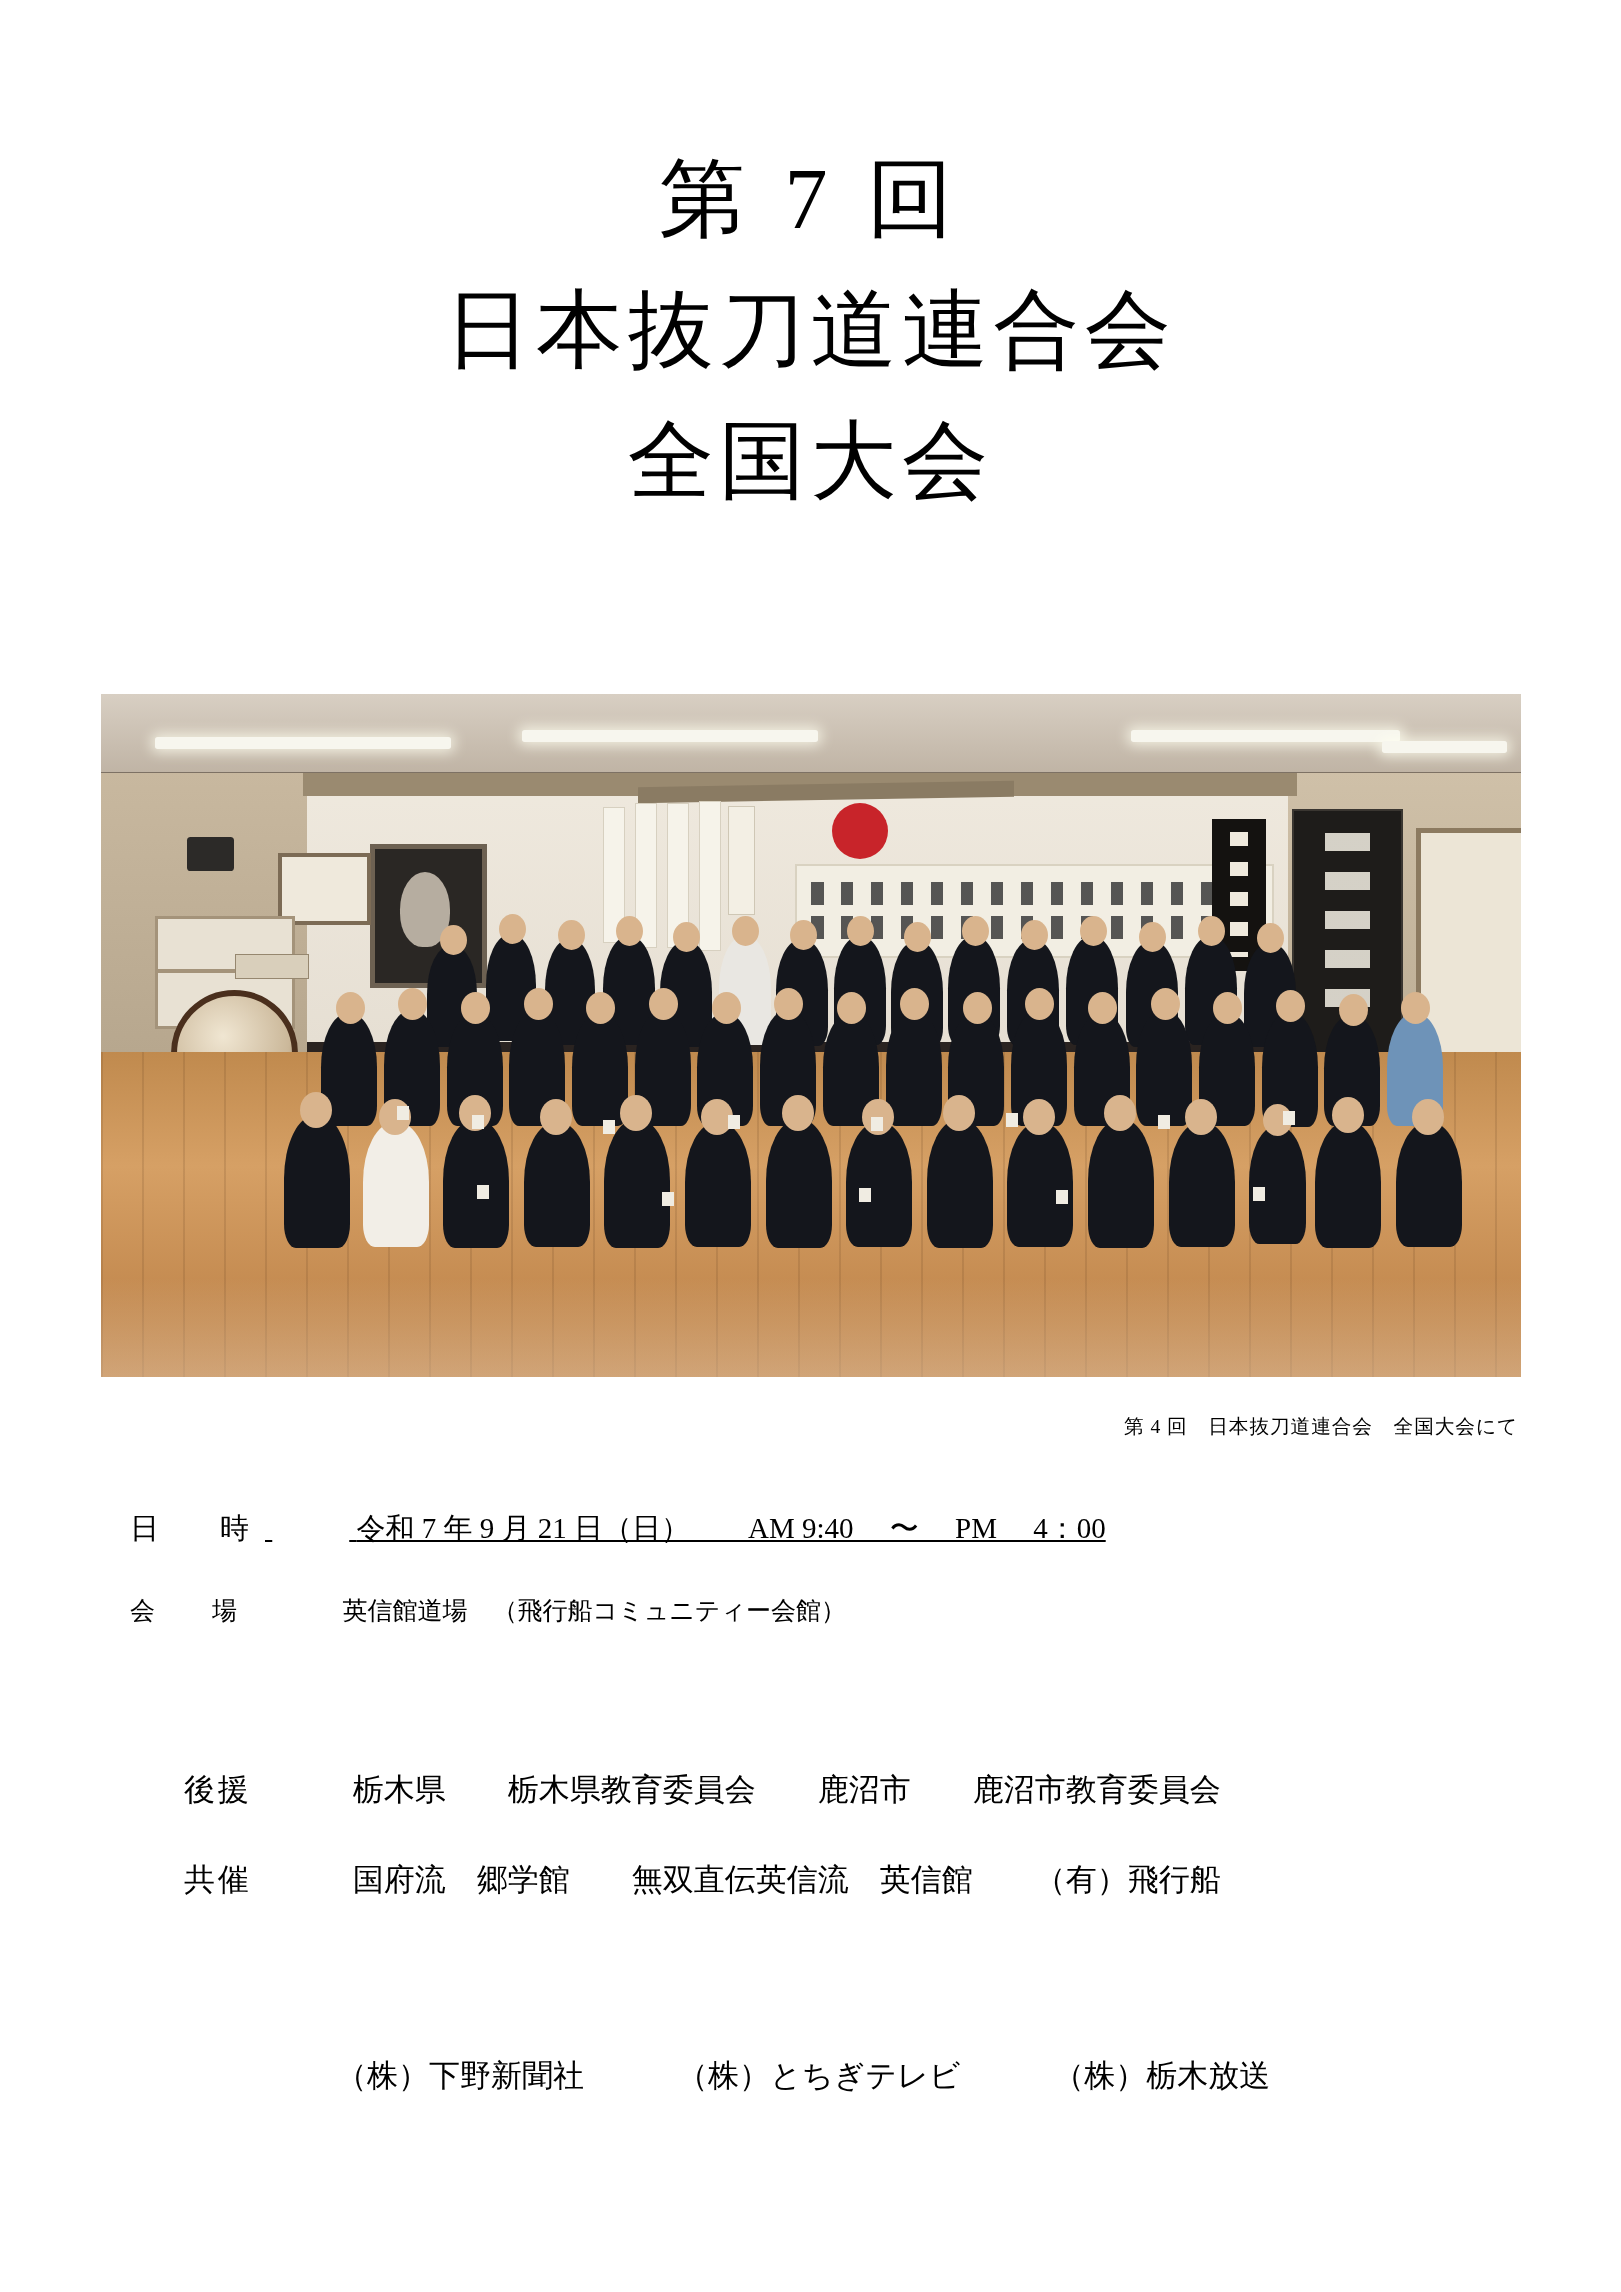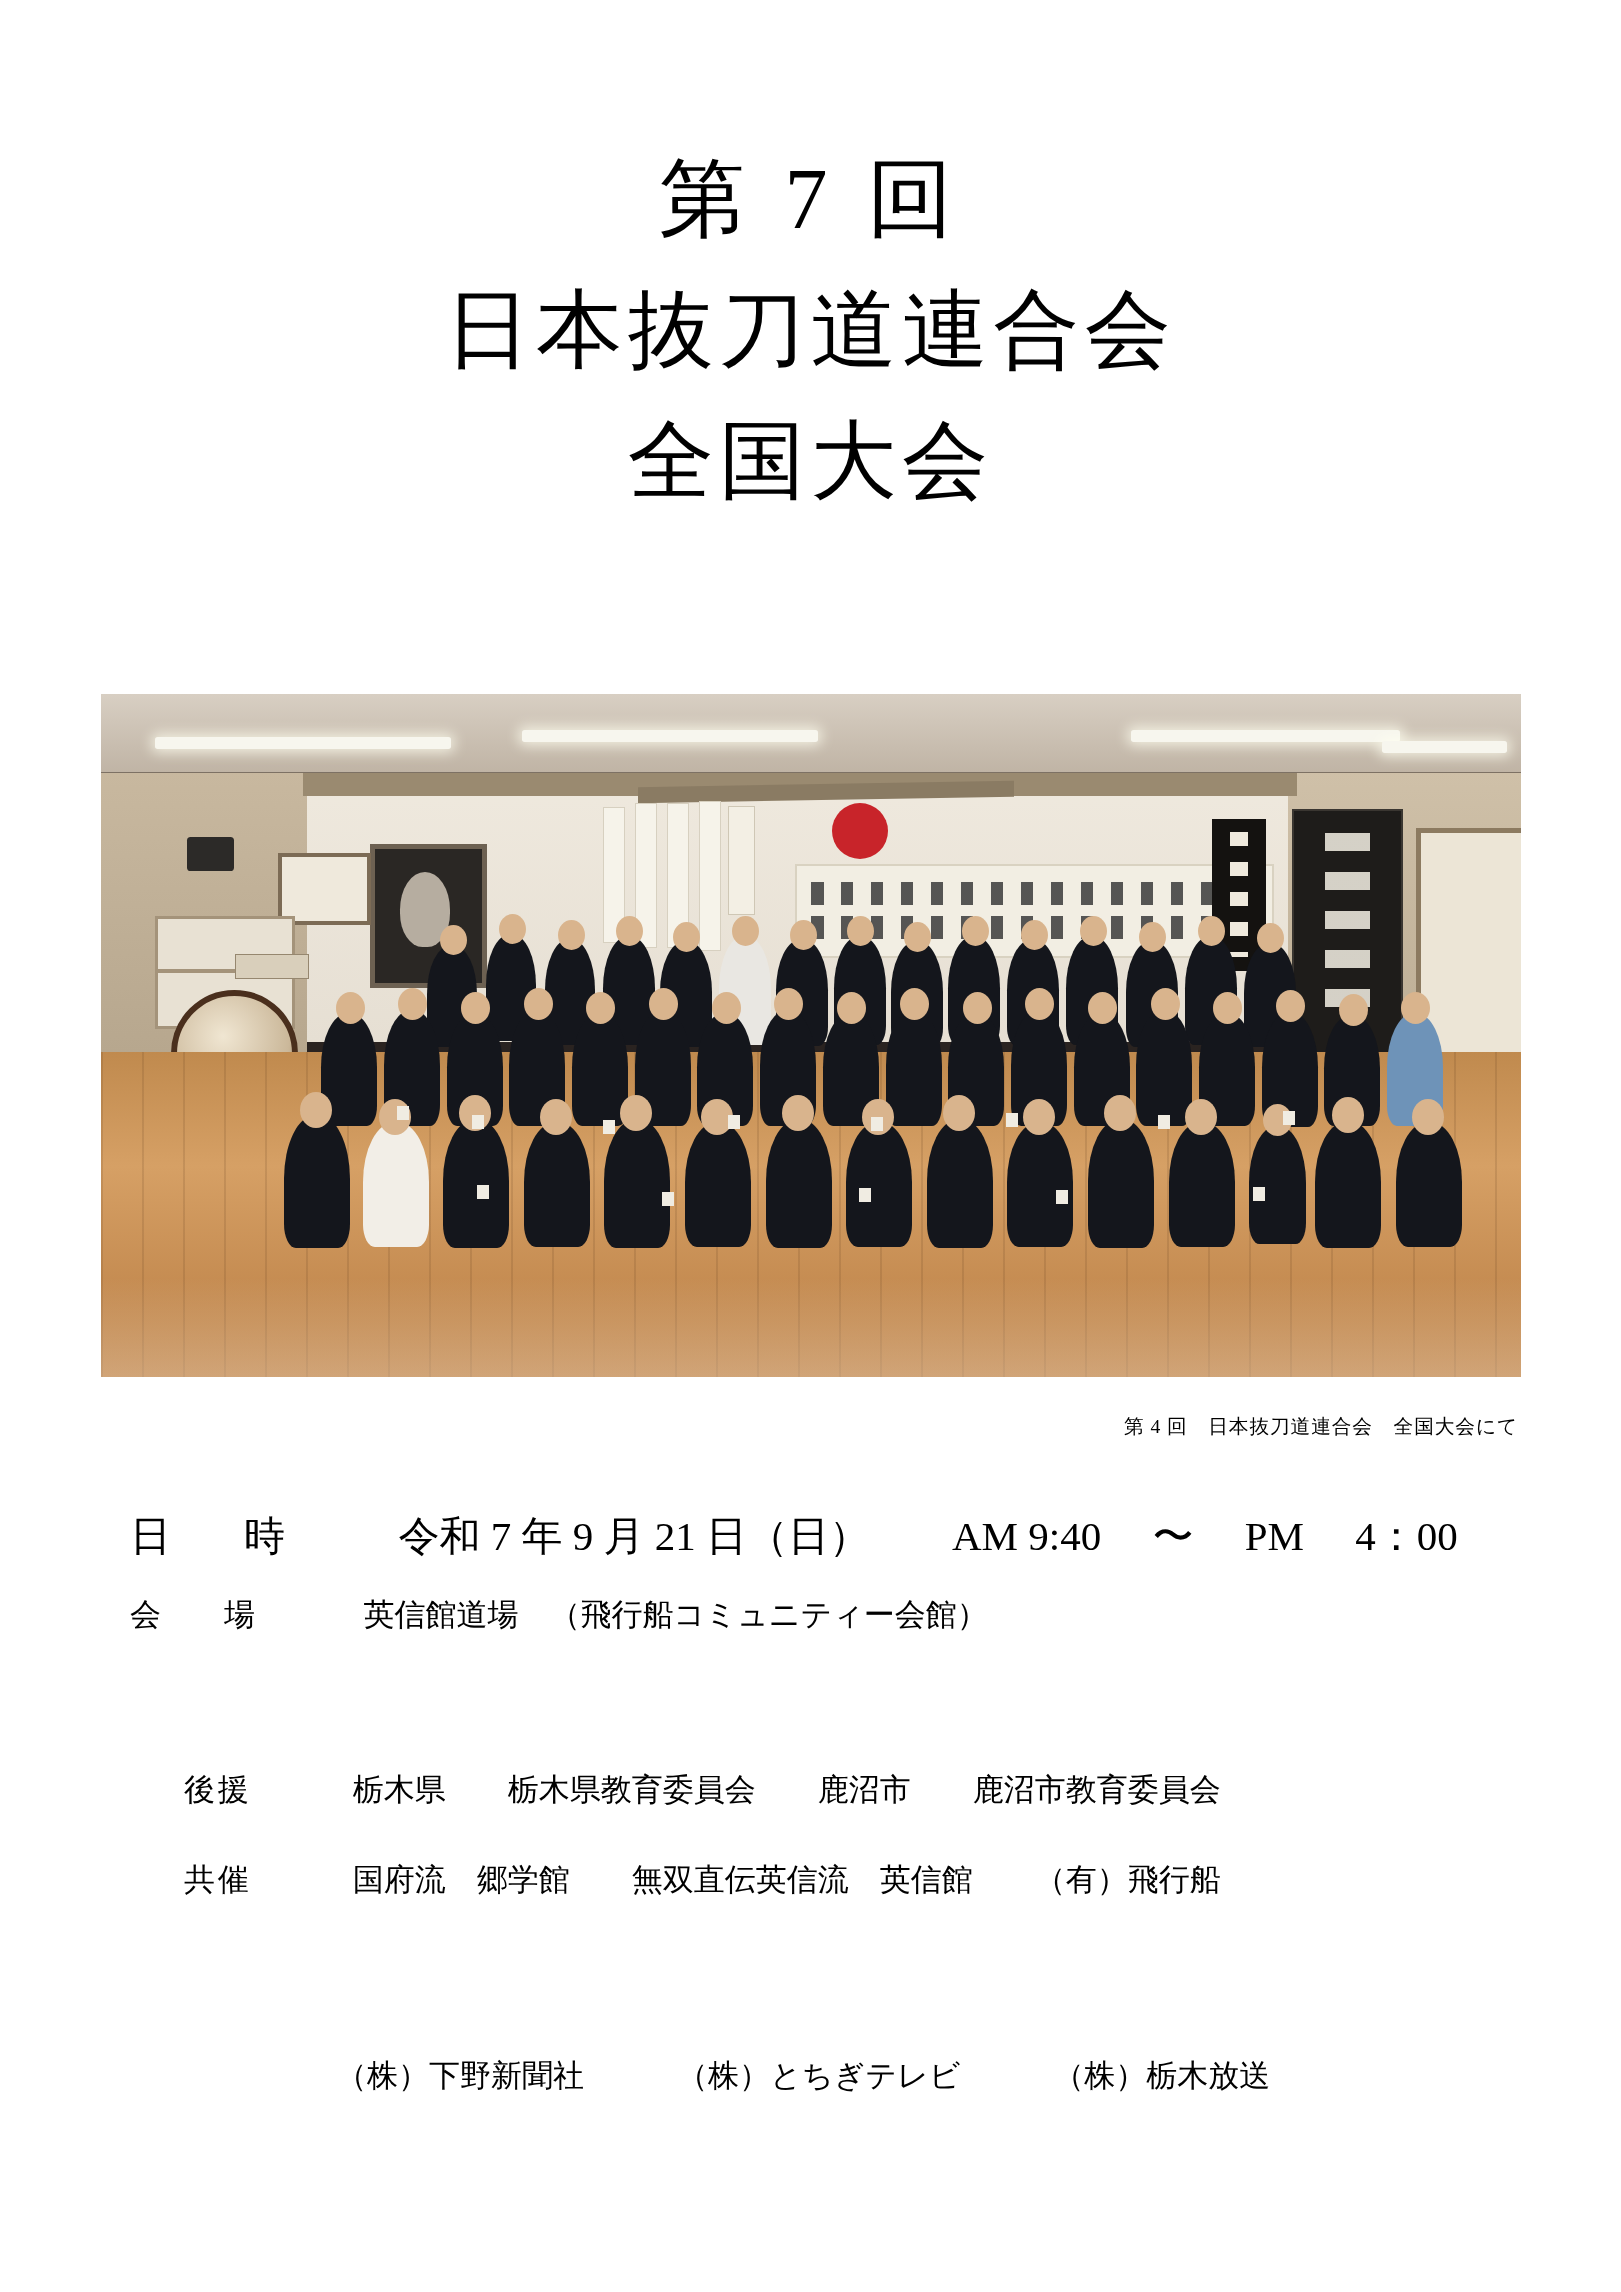--- a/index.html
+++ b/index.html
@@ -273,22 +273,22 @@
 
   
   .caption {
     position: absolute;
     top: 1413px;
     right: 103px;
     font-size: 19.7px;
     letter-spacing: 0.9px;
     white-space: nowrap;
   }
-  .line-datetime { position: absolute; top: 1509px; left: 130px; font-size: 41px; white-space: nowrap; }
-  .line-venue    { position: absolute; top: 1594px; left: 130px; font-size: 31px; white-space: nowrap; }
+  .line-datetime { position: absolute; top: 1509px; left: 130px; font-size: 29px; white-space: nowrap; text-decoration: underline; }
+  .line-venue    { position: absolute; top: 1594px; left: 130px; font-size: 25px; white-space: nowrap; }
 
   .lbl { display: inline-block; letter-spacing: 16px; }
   .gap-lg { display: inline-block; width: 77px; }
 
   .org-block { position: absolute; left: 184px; top: 1769px; }
   .org-row {
     font-size: 31px;
     white-space: nowrap;
     margin-bottom: 48px;
   }

